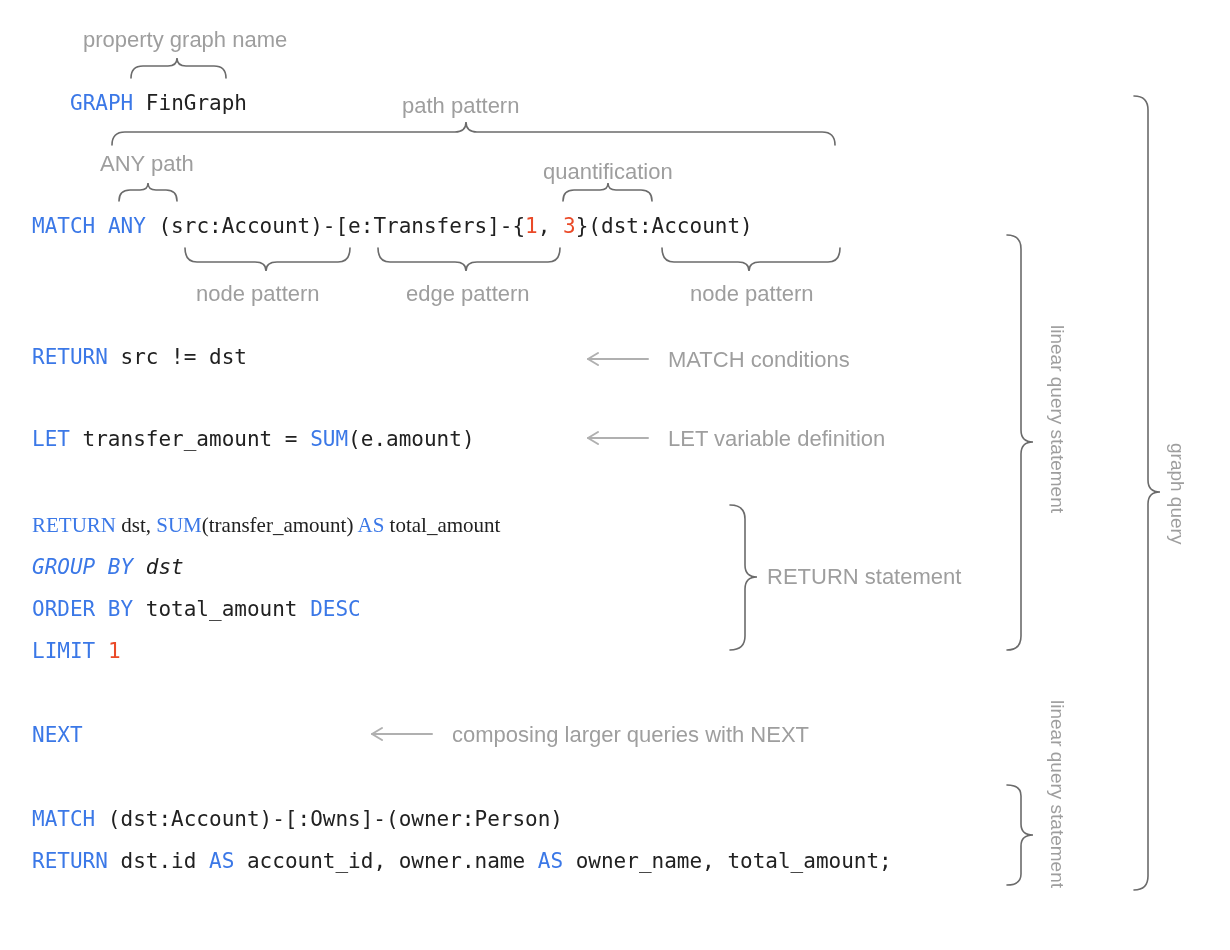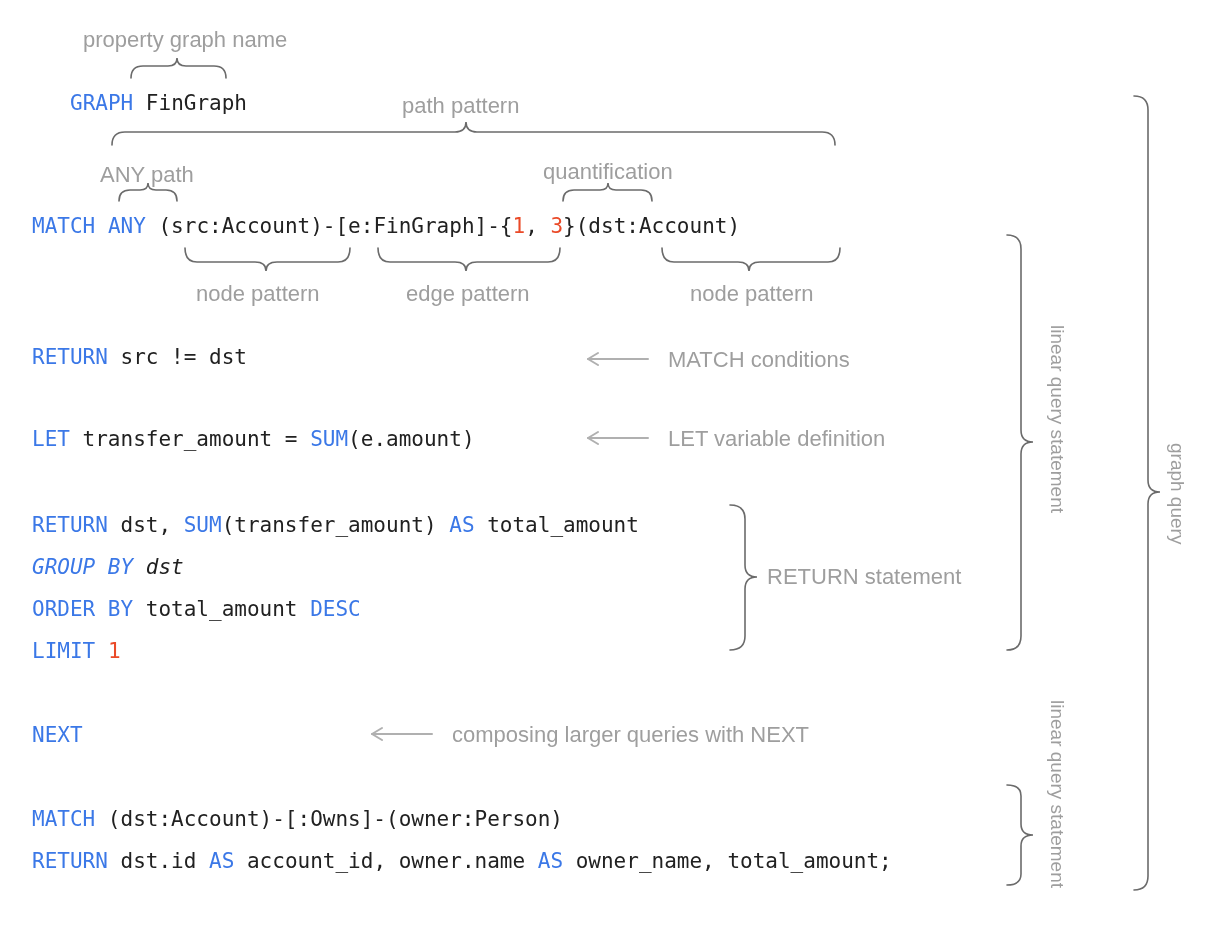--- a/index.html
+++ b/index.html
@@ -69,45 +69,45 @@
     stroke-width: 2;
     stroke-linecap: round;
     stroke-linejoin: round;
   }
 </style>
 </head>
 <body>
 
 <div class="code-line" style="left:32px; top:90px;margin-left:38px;"><span class="kw">GRAPH</span><span class="plain"> FinGraph</span></div>
 
-<div class="code-line" style="left:32px; top:213px;"><span class="kw">MATCH</span><span class="plain"> </span><span class="kw">ANY</span><span class="plain"> (src:Account)-[e:FinGraph]-{</span><span class="num">1</span><span class="plain">, </span><span class="num">3</span><span class="plain">}(dst:Account)</span></div>
+<div class="code-line" style="left:32px; top:213px;"><span class="kw">MATCH</span><span class="plain"> </span><span class="kw">ANY</span><span class="plain"> (src:Account)-[e:Transfers]-{</span><span class="num">1</span><span class="plain">, </span><span class="num">3</span><span class="plain">}(dst:Account)</span></div>
 
 <div class="code-line" style="left:32px; top:344px;"><span class="kw">RETURN</span><span class="plain"> src != dst</span></div>
 
 <div class="code-line" style="left:32px; top:426px;text-align:center;"><span class="kw">LET</span><span class="plain"> transfer_amount = </span><span class="kw">SUM</span><span class="plain">(e.amount)</span></div>
 
-<div class="code-line" style="left:32px; top:512px;"><span class="kw">RETURN</span><span class="plain"> dst, </span><span class="kw">SUM</span><span class="plain">(transfer_amount) </span><span class="kw">AS</span><span class="plain"> total_amount</span></div>
+<div class="code-line" style="left:32px; top:512px;font-family:Liberation Serif, serif;"><span class="kw">RETURN</span><span class="plain"> dst, </span><span class="kw">SUM</span><span class="plain">(transfer_amount) </span><span class="kw">AS</span><span class="plain"> total_amount</span></div>
 
 <div class="code-line" style="left:32px; top:554px;font-style:italic;"><span class="kw">GROUP BY</span><span class="plain"> dst</span></div>
 
 <div class="code-line" style="left:32px; top:596px;"><span class="kw">ORDER BY</span><span class="plain"> total_amount </span><span class="kw">DESC</span></div>
 
 <div class="code-line" style="left:32px; top:638px;"><span class="kw">LIMIT</span><span class="plain"> </span><span class="num">1</span></div>
 
 <div class="code-line" style="left:32px; top:722px;"><span class="kw">NEXT</span></div>
 
 <div class="code-line" style="left:32px; top:806px;"><span class="kw">MATCH</span><span class="plain"> (dst:Account)-[:Owns]-(owner:Person)</span></div>
 
 <div class="code-line" style="left:32px; top:848px;"><span class="kw">RETURN</span><span class="plain"> dst.id </span><span class="kw">AS</span><span class="plain"> account_id, owner.name </span><span class="kw">AS</span><span class="plain"> owner_name, total_amount;</span></div>
 
 <div class="annot" style="left:83px; top:29px;">property graph name</div>
 
 <div class="annot" style="left:402px; top:95px;">path pattern</div>
 
-<div class="annot" style="left:100px; top:164px;">ANY path</div>
+<div class="annot" style="left:100px; top:153px;">ANY path</div>
 
 <div class="annot" style="left:543px; top:161px;">quantification</div>
 
 <div class="annot" style="left:196px; top:283px;">node pattern</div>
 
 <div class="annot" style="left:406px; top:283px;">edge pattern</div>
 
 <div class="annot" style="left:690px; top:283px;">node pattern</div>
 
 <div class="annot" style="left:668px; top:349px;">MATCH conditions</div>

